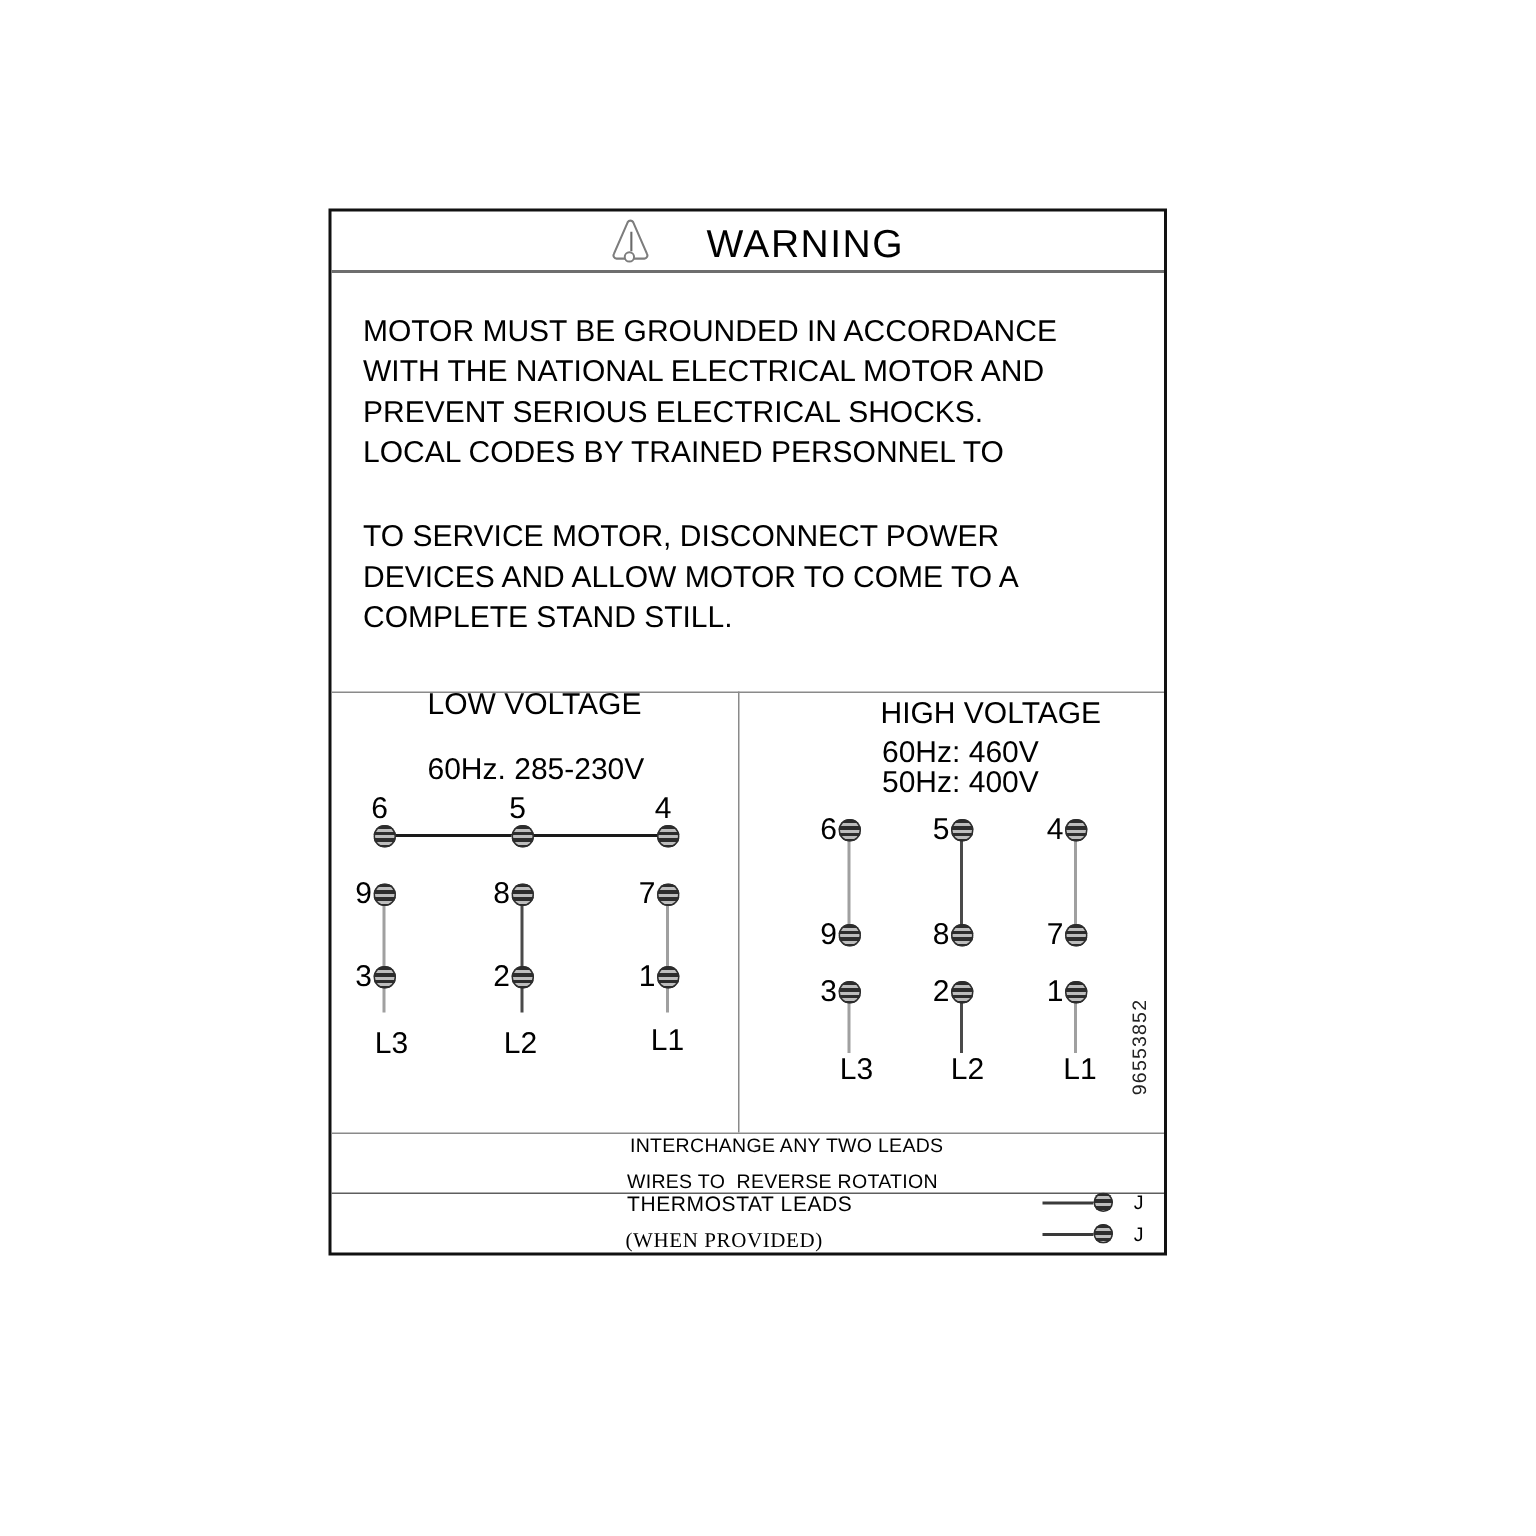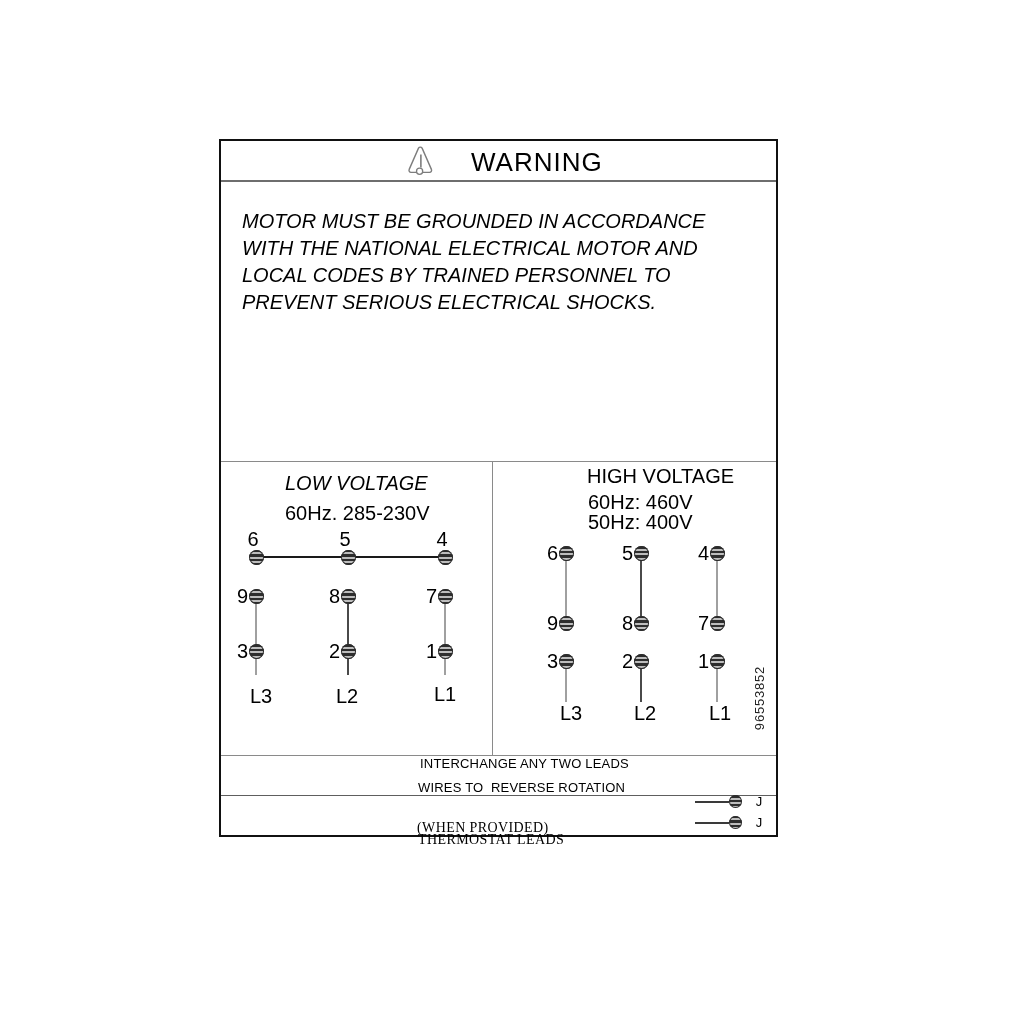--- a/index.html
+++ b/index.html
@@ -7,21 +7,21 @@
         font-family:"Liberation Sans", sans-serif;color:#000;overflow:hidden;}
   .label{position:absolute;left:219px;top:139px;width:555px;height:694px;
          border:2px solid #111;background:#fff;}
   
   .hdr{position:absolute;left:0;top:0;width:100%;height:39px;border-bottom:2px solid #6e6e6e;}
   .hdr-title{position:absolute;left:250px;top:6px;font-size:26px;line-height:30px;
              letter-spacing:1px;white-space:nowrap;}
   .tri-icon{position:absolute;left:186px;top:4px;}
   
   .wbody{position:absolute;left:21px;top:67px;font-size:20px;line-height:27px;}
-  .wline{white-space:nowrap;font-style:italic;}
+  .wline{white-space:nowrap;}
   .p2{margin-top:29px;}
   
   .div-h{position:absolute;left:0;width:555px;height:1px;background:#8a8a8a;}
   .div-v{position:absolute;width:1px;background:#8a8a8a;}
   
   .sec{position:absolute;font-size:20px;line-height:22px;white-space:nowrap;}
   
   .tc{position:absolute;width:15px;height:15px;border-radius:50%;
       background:repeating-linear-gradient(#2d2d2d 0 2.5px,#bdbdbd 2.5px 4.5px);
       box-shadow:inset 0 0 0 1px #2d2d2d;}
@@ -54,34 +54,37 @@
         <line x1="13.9" y1="9.5" x2="13.9" y2="22.5" stroke="#6a6a6a" stroke-width="1.4"></line>
         <circle cx="12.6" cy="26.3" r="3.1" fill="#ffffff" stroke="#7d7d7d" stroke-width="1.3"></circle>
       </svg>
       <div class="hdr-title">WARNING</div>
     </div>
 
     <div class="wbody">
       <div>
         <div class="wline">MOTOR MUST BE GROUNDED IN ACCORDANCE</div>
         <div class="wline">WITH THE NATIONAL ELECTRICAL MOTOR AND</div>
+        <div class="wline">PREVENT SERIOUS ELECTRICAL SHOCKS.</div>
         <div class="wline">LOCAL CODES BY TRAINED PERSONNEL TO</div>
-        <div class="wline">PREVENT SERIOUS ELECTRICAL SHOCKS.</div>
       </div>
       <div class="p2">
+        <div class="wline">TO SERVICE MOTOR, DISCONNECT POWER</div>
+        <div class="wline">DEVICES AND ALLOW MOTOR TO COME TO A</div>
+        <div class="wline">COMPLETE STAND STILL.</div>
       </div>
     </div>
 
     <div class="div-h" style="top:320px;"></div>
     <div class="div-v" style="left:271px;top:320px;height:294px;"></div>
     <div class="div-h" style="top:614px;"></div>
     <div class="div-h" style="top:654px;background:#5e5e5e;"></div>
 
     <div>
-      <div class="sec" style="left:64px;top:331px;font-style:italic;">LOW VOLTAGE</div>
+      <div class="sec" style="left:64px;top:318px;">LOW VOLTAGE</div>
       <div class="sec" style="left:64px;top:361px;">60Hz. 285-230V</div>
 
       <div class="bus" style="left:35px;top:415px;width:190px;"></div>
 
       <div class="vwire" style="left:34px;top:455px;height:79px;"></div>
       <div class="vwire dark" style="left:126px;top:455px;height:79px;"></div>
       <div class="vwire" style="left:223px;top:455px;height:79px;"></div>
 
       <div class="num c" style="left:22px;top:387px;">6</div>
       <div class="num c" style="left:114px;top:387px;">5</div>
@@ -146,21 +149,21 @@
       <div class="llab" style="left:330px;top:561px;">L3</div>
       <div class="llab" style="left:404px;top:561px;">L2</div>
       <div class="llab" style="left:479px;top:561px;">L1</div>
 
       <div class="pn">96553852</div>
     </div>
 
     <div>
       <div class="note" style="left:199px;top:615px;">INTERCHANGE ANY TWO LEADS</div>
       <div class="note" style="left:197px;top:639px;">WIRES TO  REVERSE ROTATION</div>
-      <div class="note big" style="left:197px;top:691px;font-family:Liberation Serif, serif;">THERMOSTAT LEADS</div>
+      <div class="note big" style="left:197px;top:653px;">THERMOSTAT LEADS</div>
       <div class="note big" style="left:196px;top:679px;font-family:Liberation Serif, serif;">(WHEN PROVIDED)</div>
 
       <div class="jline" style="left:474px;top:660px;"></div>
       <div class="tc tc-sm" style="left:508px;top:654px;"></div>
       <div class="jlab" style="left:528px;top:653px;">J</div>
 
       <div class="jline" style="left:474px;top:681px;"></div>
       <div class="tc tc-sm" style="left:508px;top:675px;"></div>
       <div class="jlab" style="left:528px;top:674px;">J</div>
     </div>

